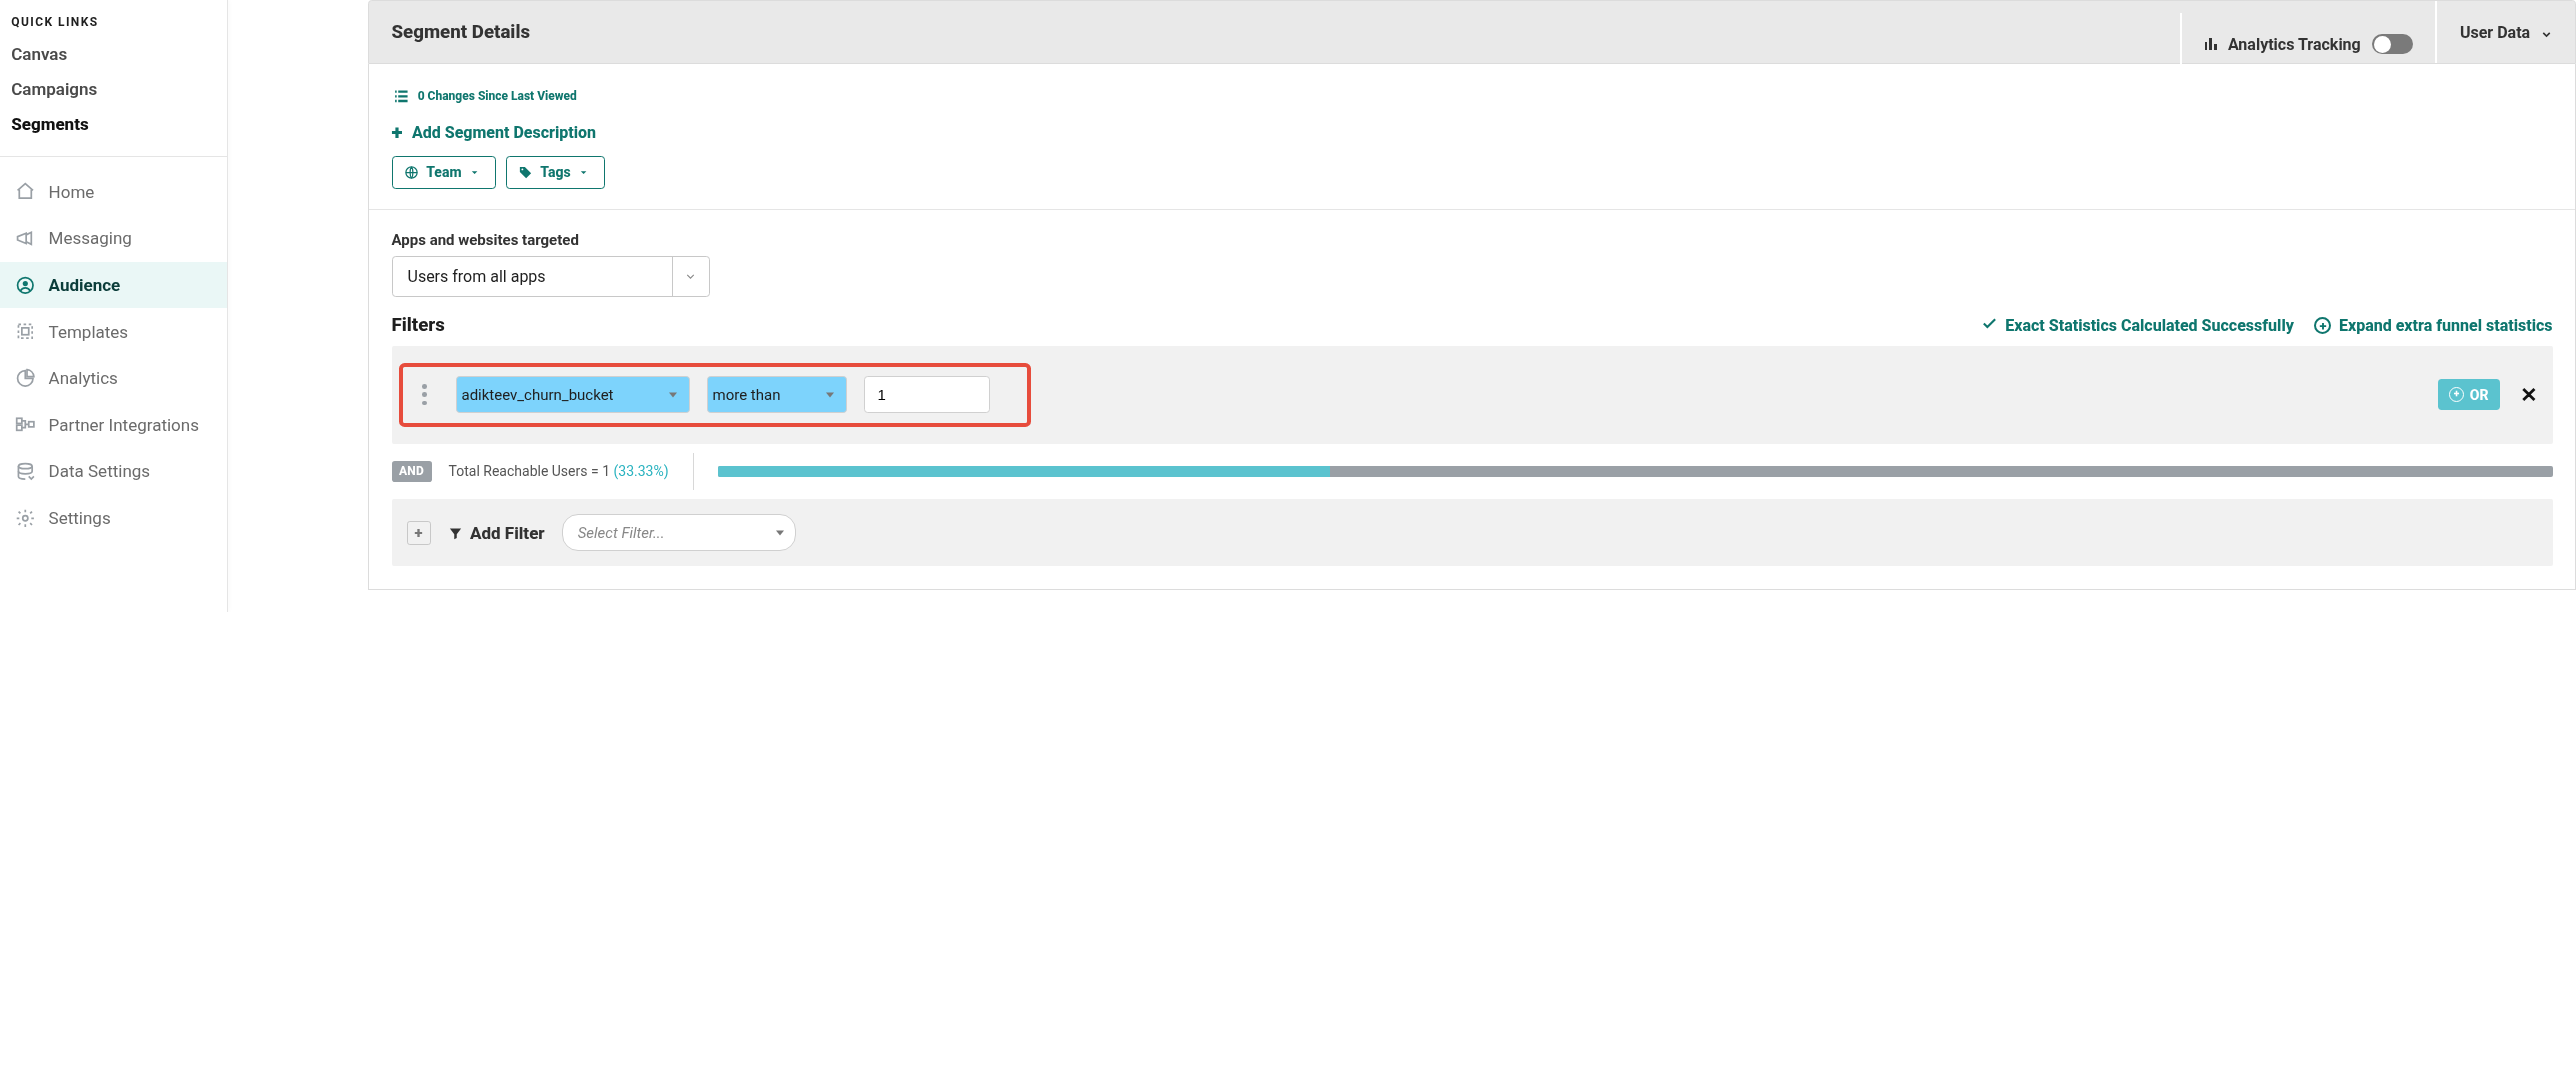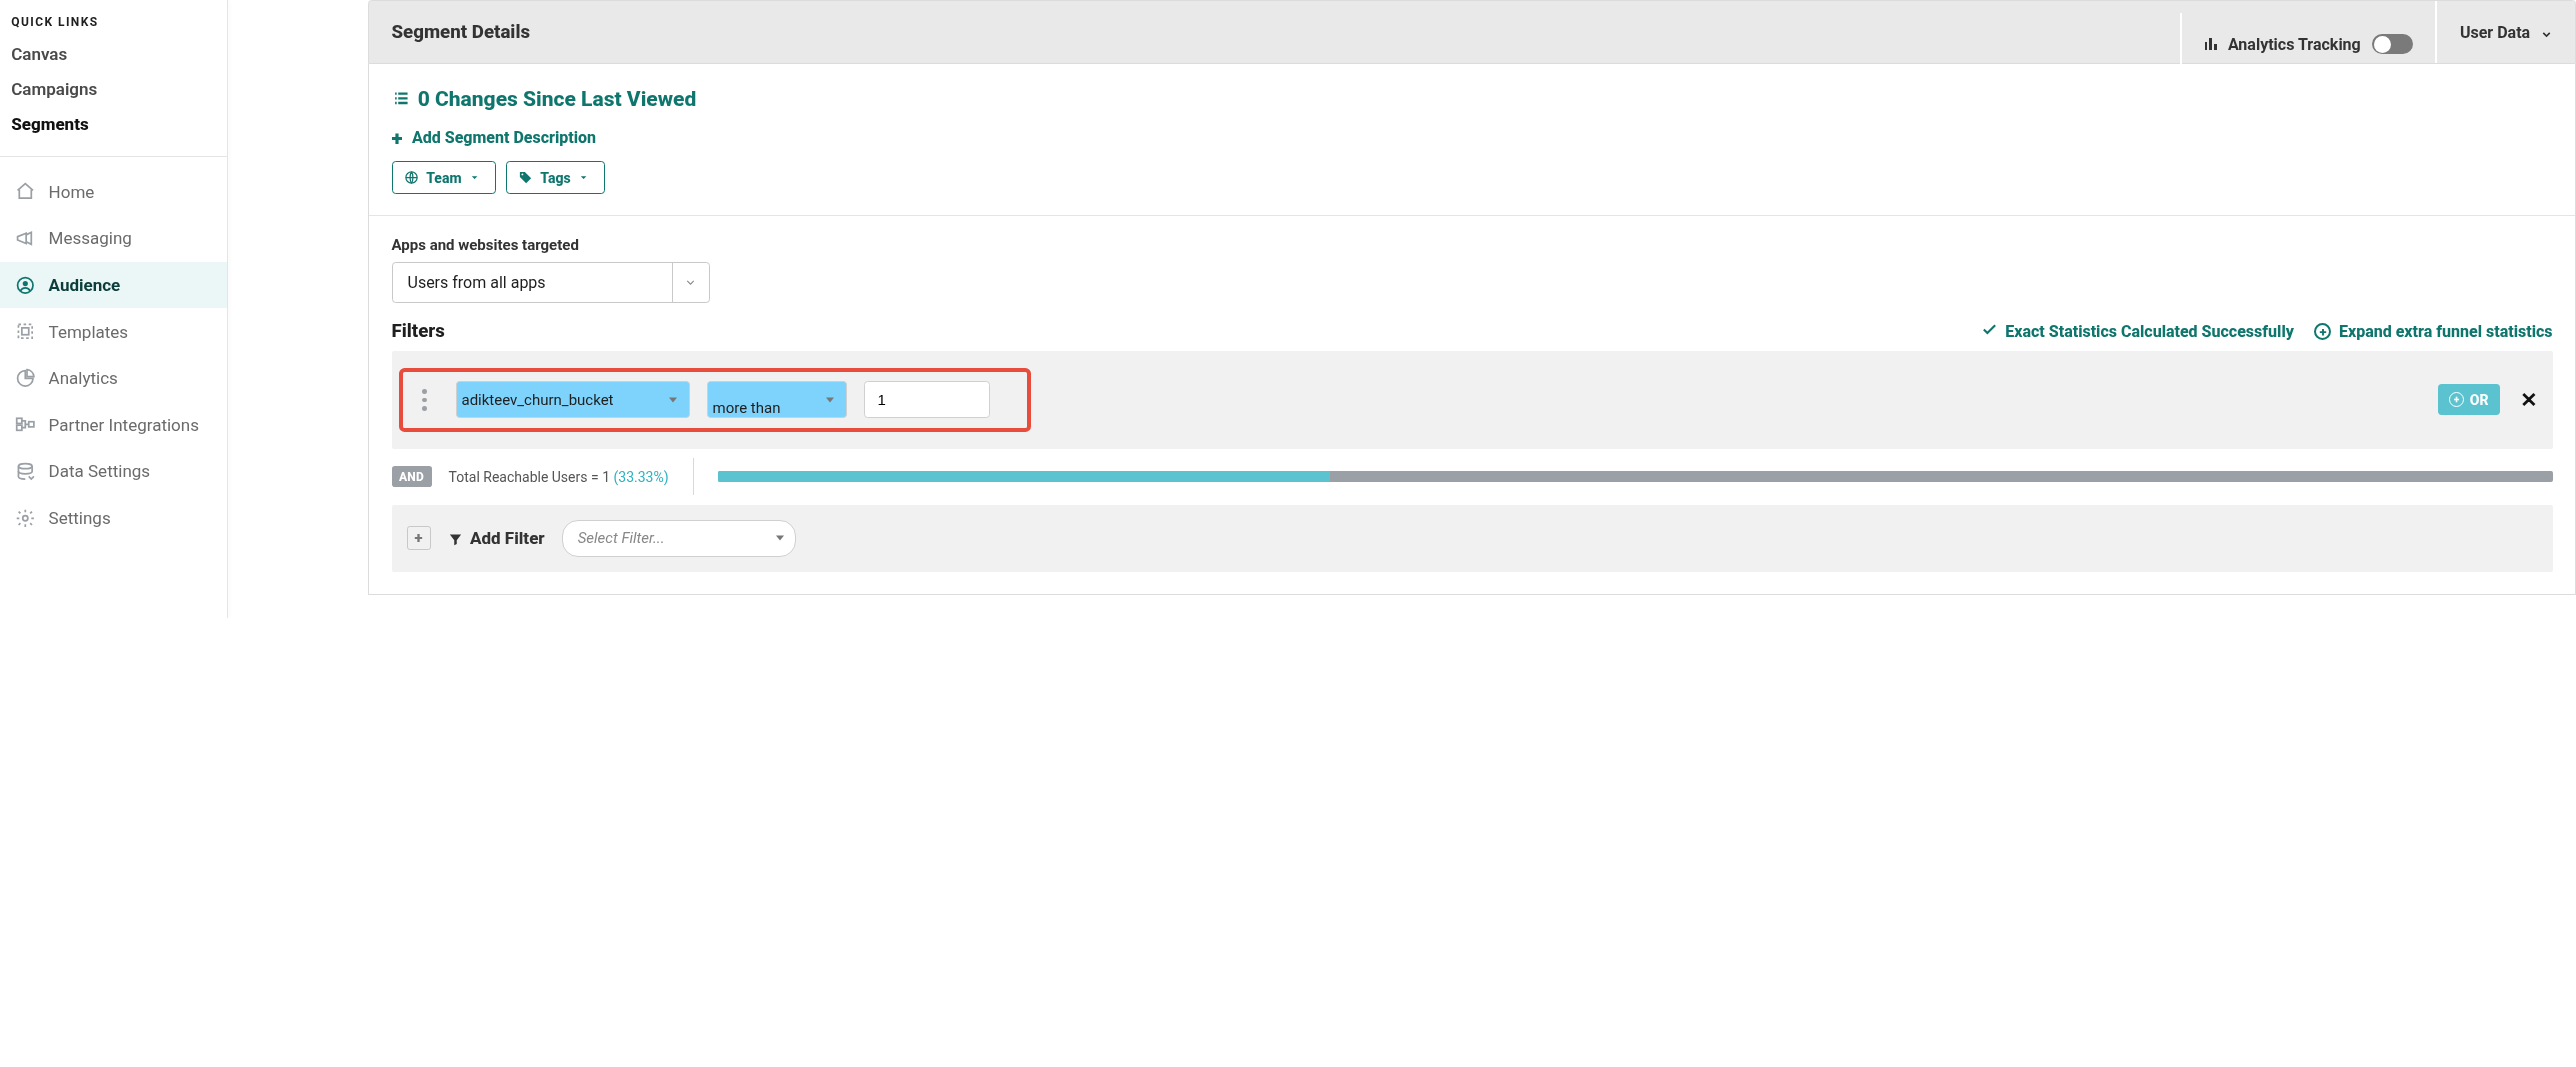--- a/index.html
+++ b/index.html
@@ -31,21 +31,21 @@
   .toggle { width:41px; height:20.6px; background:#7a7a7a; border-radius:935px; position:relative; }
   .toggle::after { content:""; position:absolute; left:1.9px; top:1.9px; width:17px; height:17px; background:#fff; border-radius:50%; }
   .userdata { display:flex; align-items:center; gap:9.4px; padding:0 22.5px; height:100%; border-left:2.8px solid #fff; font-weight:700; font-size:16px; color:#333; cursor:pointer; }
   .chev { width:13px; height:13px; }
 
   .panel-body { background:#fff; border:0.9px solid #dcdcdc; border-top:none; padding:22.5px; }
 
   .row { display:flex; align-items:flex-start; justify-content:space-between; }
   .label { font-size:15px; font-weight:700; color:#333; margin-bottom:7.5px; }
   .input { width:468px; height:43px; border:1.4px solid #333; border-radius:3.7px; padding:0 22.5px; font-size:16px; }
-  .changes-link { color:#0f766e; font-weight:800; font-size:21px; display:flex; align-items:center; gap:7.5px; cursor:pointer; }
+  .changes-link { color:#0f766e; font-weight:800; font-size:12px; display:flex; align-items:center; gap:7.5px; cursor:pointer; }
   .changes-link .icon { width:18.7px; height:18.7px; }
 
   .add-desc { display:flex; align-items:center; gap:9.4px; color:#0f766e; font-weight:800; font-size:16px; margin-top:17px; margin-bottom:13px; cursor:pointer; }
   .plus { font-size:20.6px; font-weight:900; line-height:1; }
 
   .chip-row { display:flex; gap:9.4px; }
   .chip { display:flex; align-items:center; gap:7.5px; border:1.4px solid #0f766e; color:#0f766e; font-weight:800; font-size:14px; padding:7.5px 11.2px; border-radius:3.7px; cursor:pointer; }
   .chip .icon, .chip .caret { width:15px; height:15px; }
   .caret svg { width:11.2px; height:11.2px; }
 
@@ -63,21 +63,21 @@
 
   .filter-panel { margin-top:9.4px; background:#f1f1f1; border-radius:1.9px; position:relative; }
   .filter-row { display:flex; align-items:center; padding:17px 15px 17px 7.5px; }
   .highlight-box { border:4.7px solid #e74c3c; border-radius:5.6px; padding:9.4px 37px 9.4px 7.5px; display:flex; align-items:center; gap:17px; }
   .drag-handle { width:28px; height:37px; display:flex; align-items:center; justify-content:center; color:#9aa0a6; cursor:grab; }
   .vdots { display:flex; flex-direction:column; gap:3.7px; }
   .vdots span { width:4.7px; height:4.7px; background:#9aa0a6; border-radius:50%; display:block; }
   .sel { background:#7dd3fc; border:0.9px solid #d0d0d0; border-radius:3.7px; height:37px; display:flex; align-items:center; padding:0 34px 0 5px; font-size:15px; position:relative; cursor:pointer; }
   .sel .tri { position:absolute; right:11.2px; top:50%; transform:translateY(-50%); width:0; height:0; border-left:4.7px solid transparent; border-right:4.7px solid transparent; border-top:5.6px solid #777; }
   .sel.attr { width:234px; }
-  .sel.op { width:140px;align-items:flex-end; }
+  .sel.op { width:140px; }
   .val-input { background:#fff; border:0.9px solid #d0d0d0; border-radius:3.7px; height:37px; width:126px; padding:0 13px; font-size:15px; }
   .filter-right { margin-left:auto; display:flex; align-items:center; gap:20.6px; }
   .or-btn { background:#5bc3cf; color:#fff; font-weight:800; font-size:14px; padding:7.5px 11.2px; border-radius:3.7px; display:flex; align-items:center; gap:5.6px; cursor:pointer; }
   .or-btn .circ { width:15px; height:15px; border:1.9px solid #fff; border-radius:50%; display:inline-flex; align-items:center; justify-content:center; font-size:10.3px; line-height:1; }
   .x-btn { font-size:20.6px; font-weight:900; color:#111; cursor:pointer; }
 
   .reach-row { display:flex; align-items:center; gap:17px; padding:9.4px 0 9.4px 0; }
   .and-badge { background:#9aa0a6; color:#fff; font-weight:800; font-size:12px; padding:3.7px 7.5px; border-radius:2.8px; letter-spacing:0.02em; }
   .reach-text { color:#555; font-size:14px; }
   .reach-text .teal { color:#2bb3c0; }

